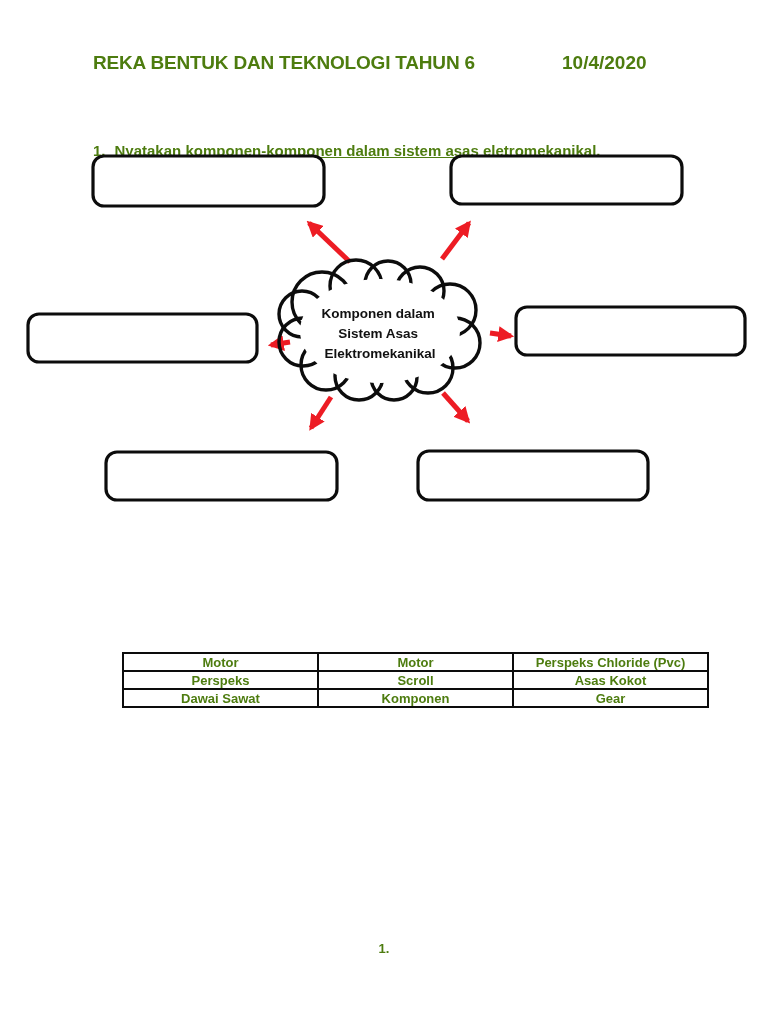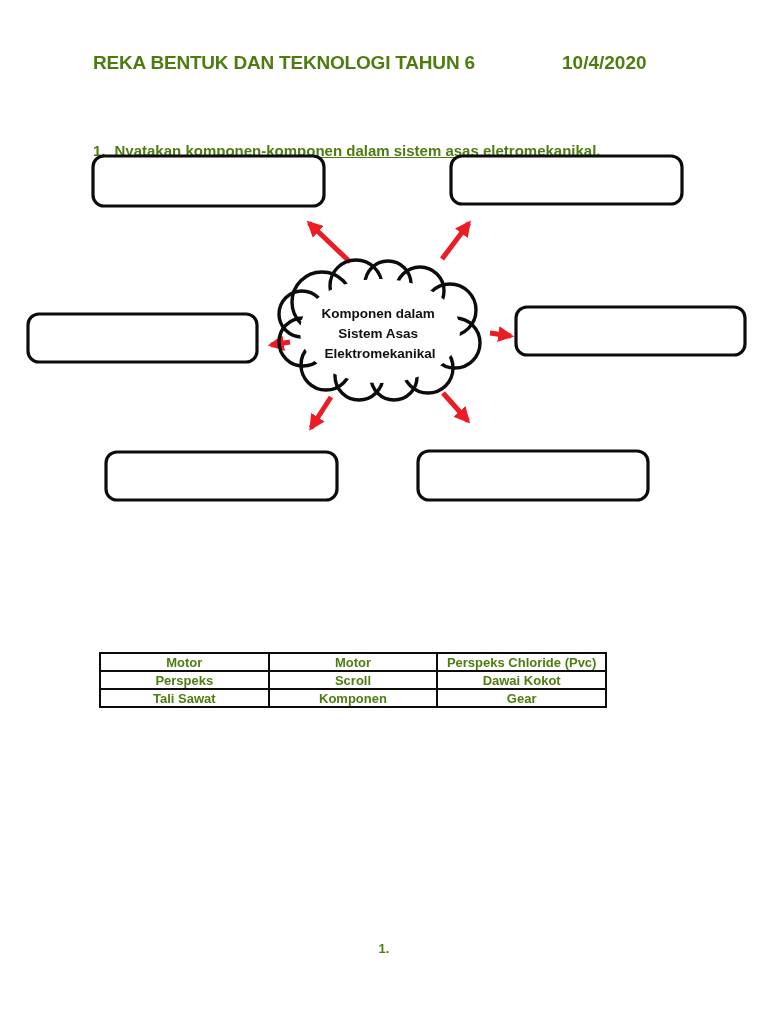--- a/index.html
+++ b/index.html
@@ -67,23 +67,23 @@
     fill: #111111;
     text-anchor: middle;
   }
   .arrow-line {
     stroke: #ed1c24;
     stroke-width: 5;
     stroke-linecap: butt;
   }
   .word-table {
     position: absolute;
-    left: 99px;
+    left: 122px;
     top: 652px;
-    width: 508px;
+    width: 587px;
     border-collapse: collapse;
     table-layout: fixed;
   }
   .word-table td {
     border: 2px solid #0c0c0c;
     font-size: 13px;
     font-weight: bold;
     text-align: center;
     height: 16px;
     padding: 0.5px 2px;
@@ -158,24 +158,24 @@
   <table class="word-table">
     <tbody>
       <tr>
         <td>Motor</td>
         <td>Motor</td>
         <td>Perspeks Chloride (Pvc)</td>
       </tr>
       <tr>
         <td>Perspeks</td>
         <td>Scroll</td>
-        <td>Dawai Kokot</td>
+        <td>Asas Kokot</td>
       </tr>
       <tr>
-        <td>Tali Sawat</td>
+        <td>Dawai Sawat</td>
         <td>Komponen</td>
         <td>Gear</td>
       </tr>
     </tbody>
   </table>
 
   <div class="page-number">1.</div>
 
 </div>
 

